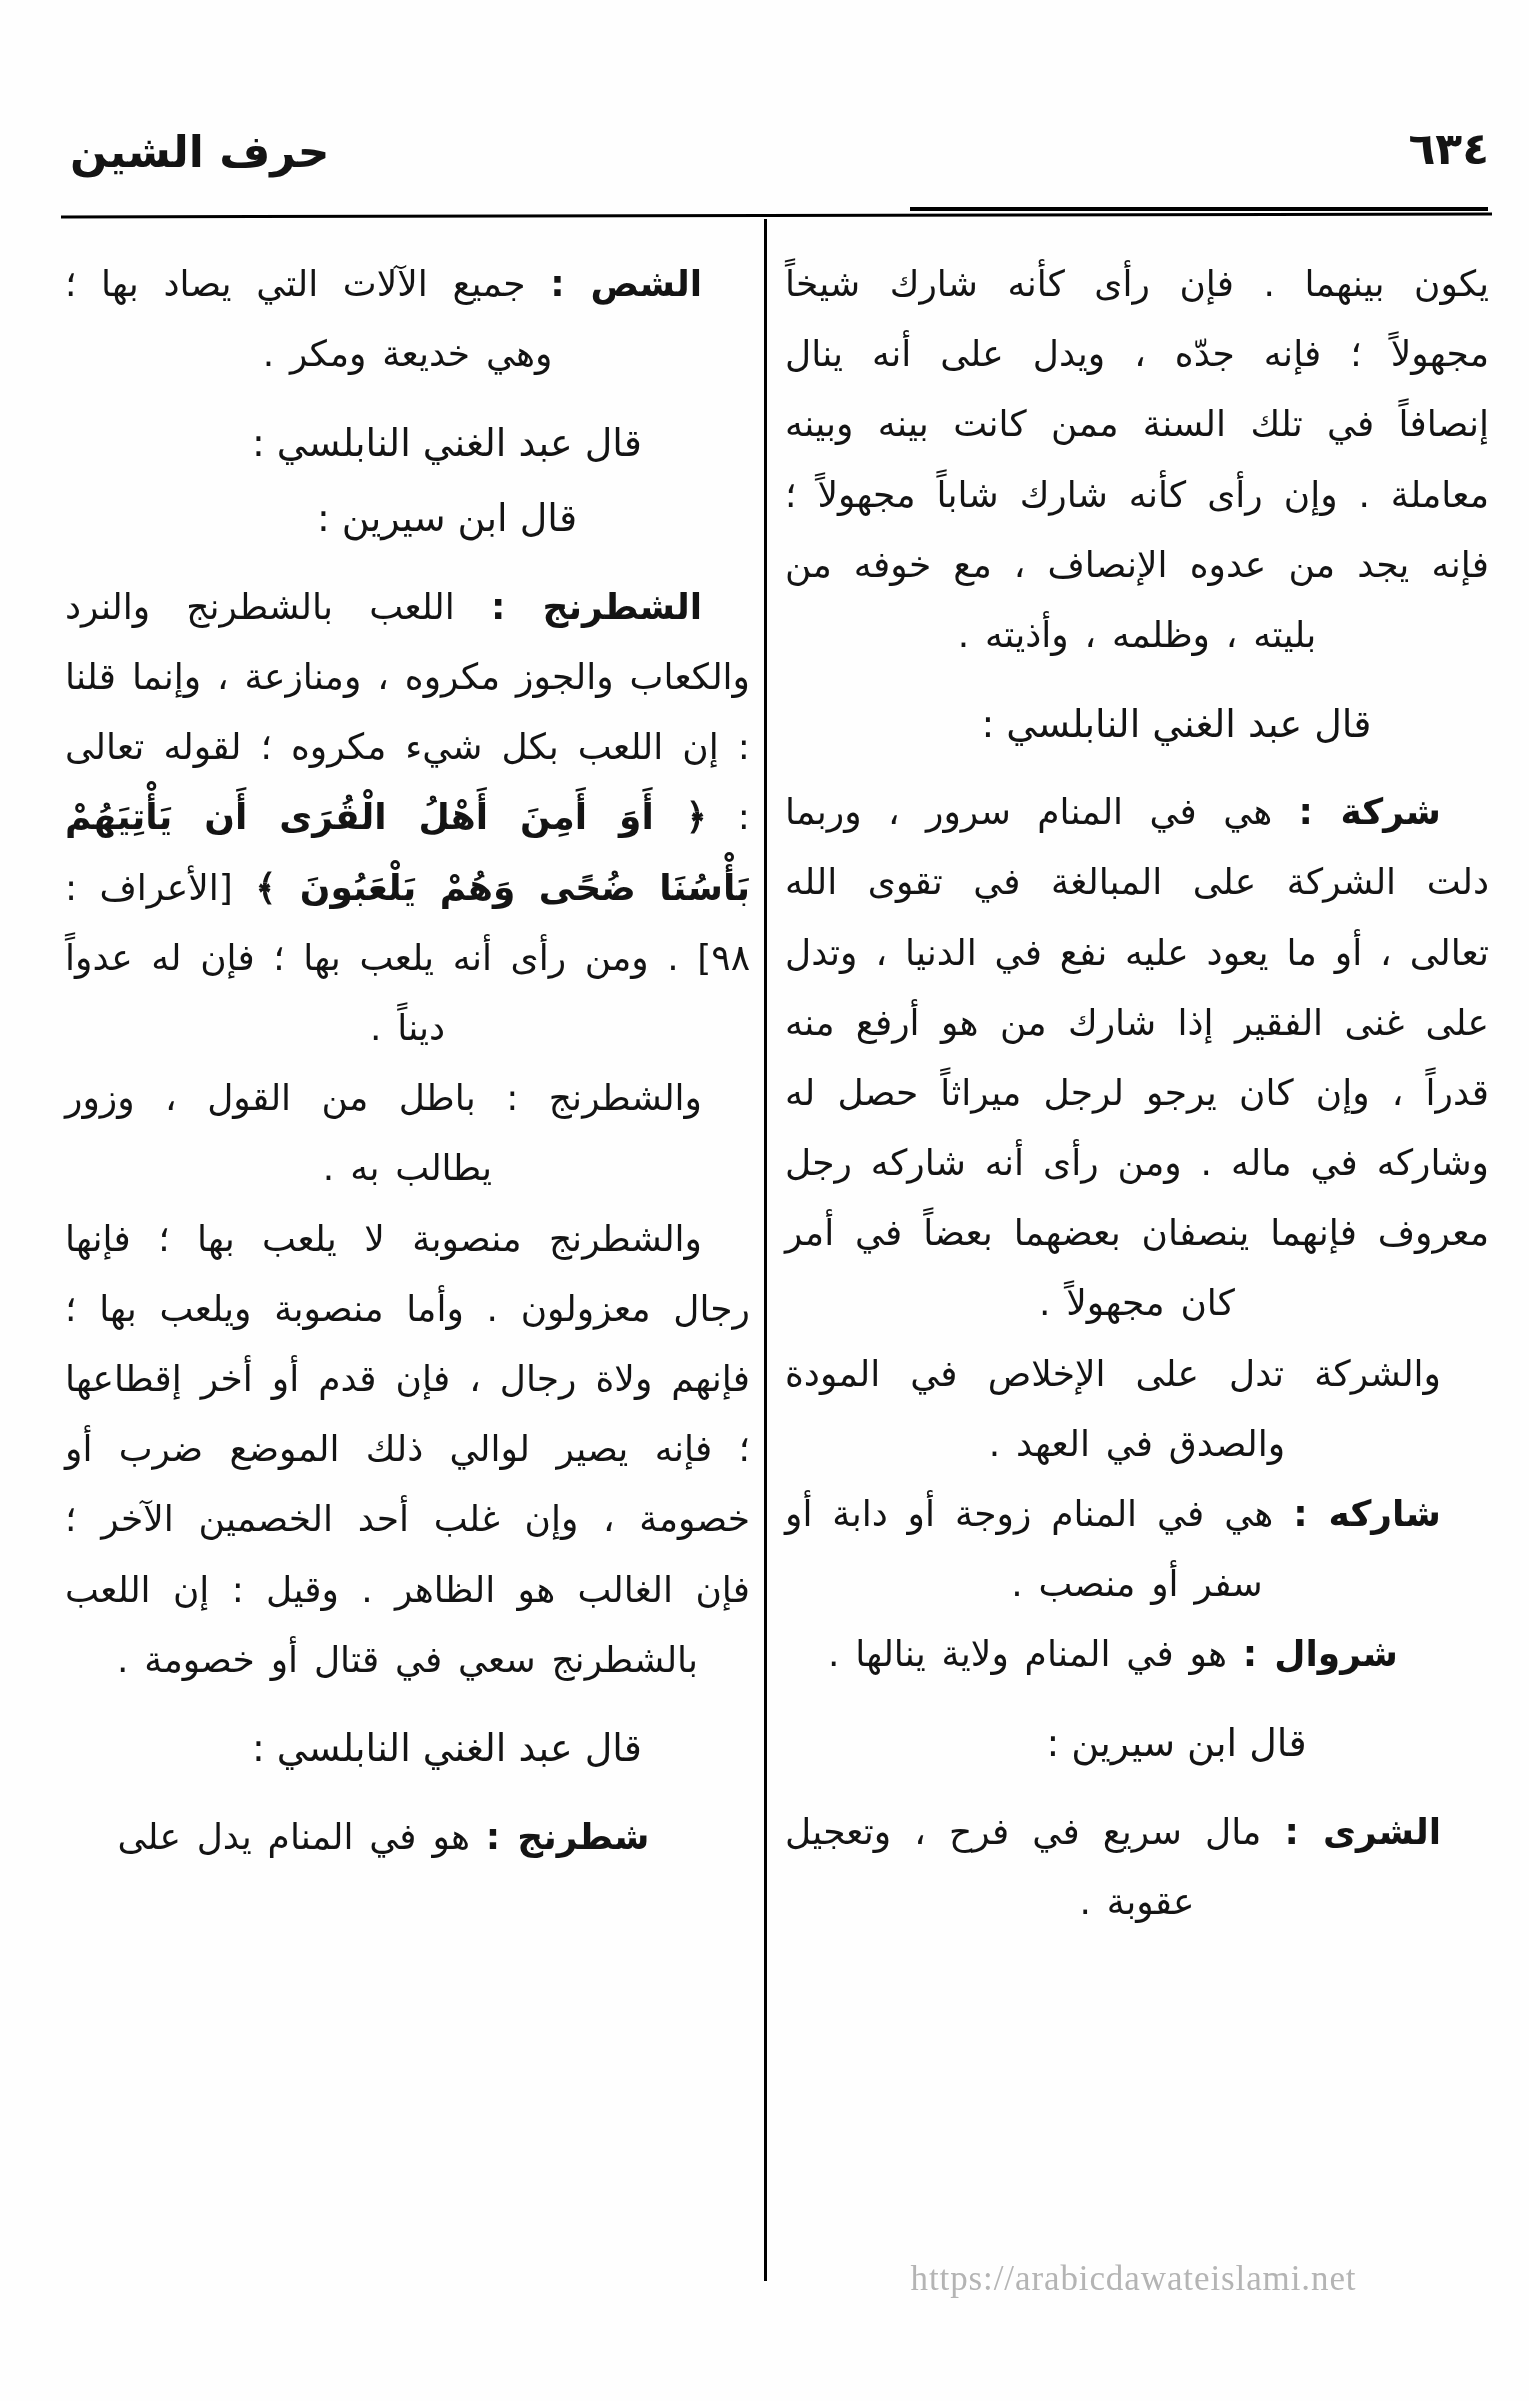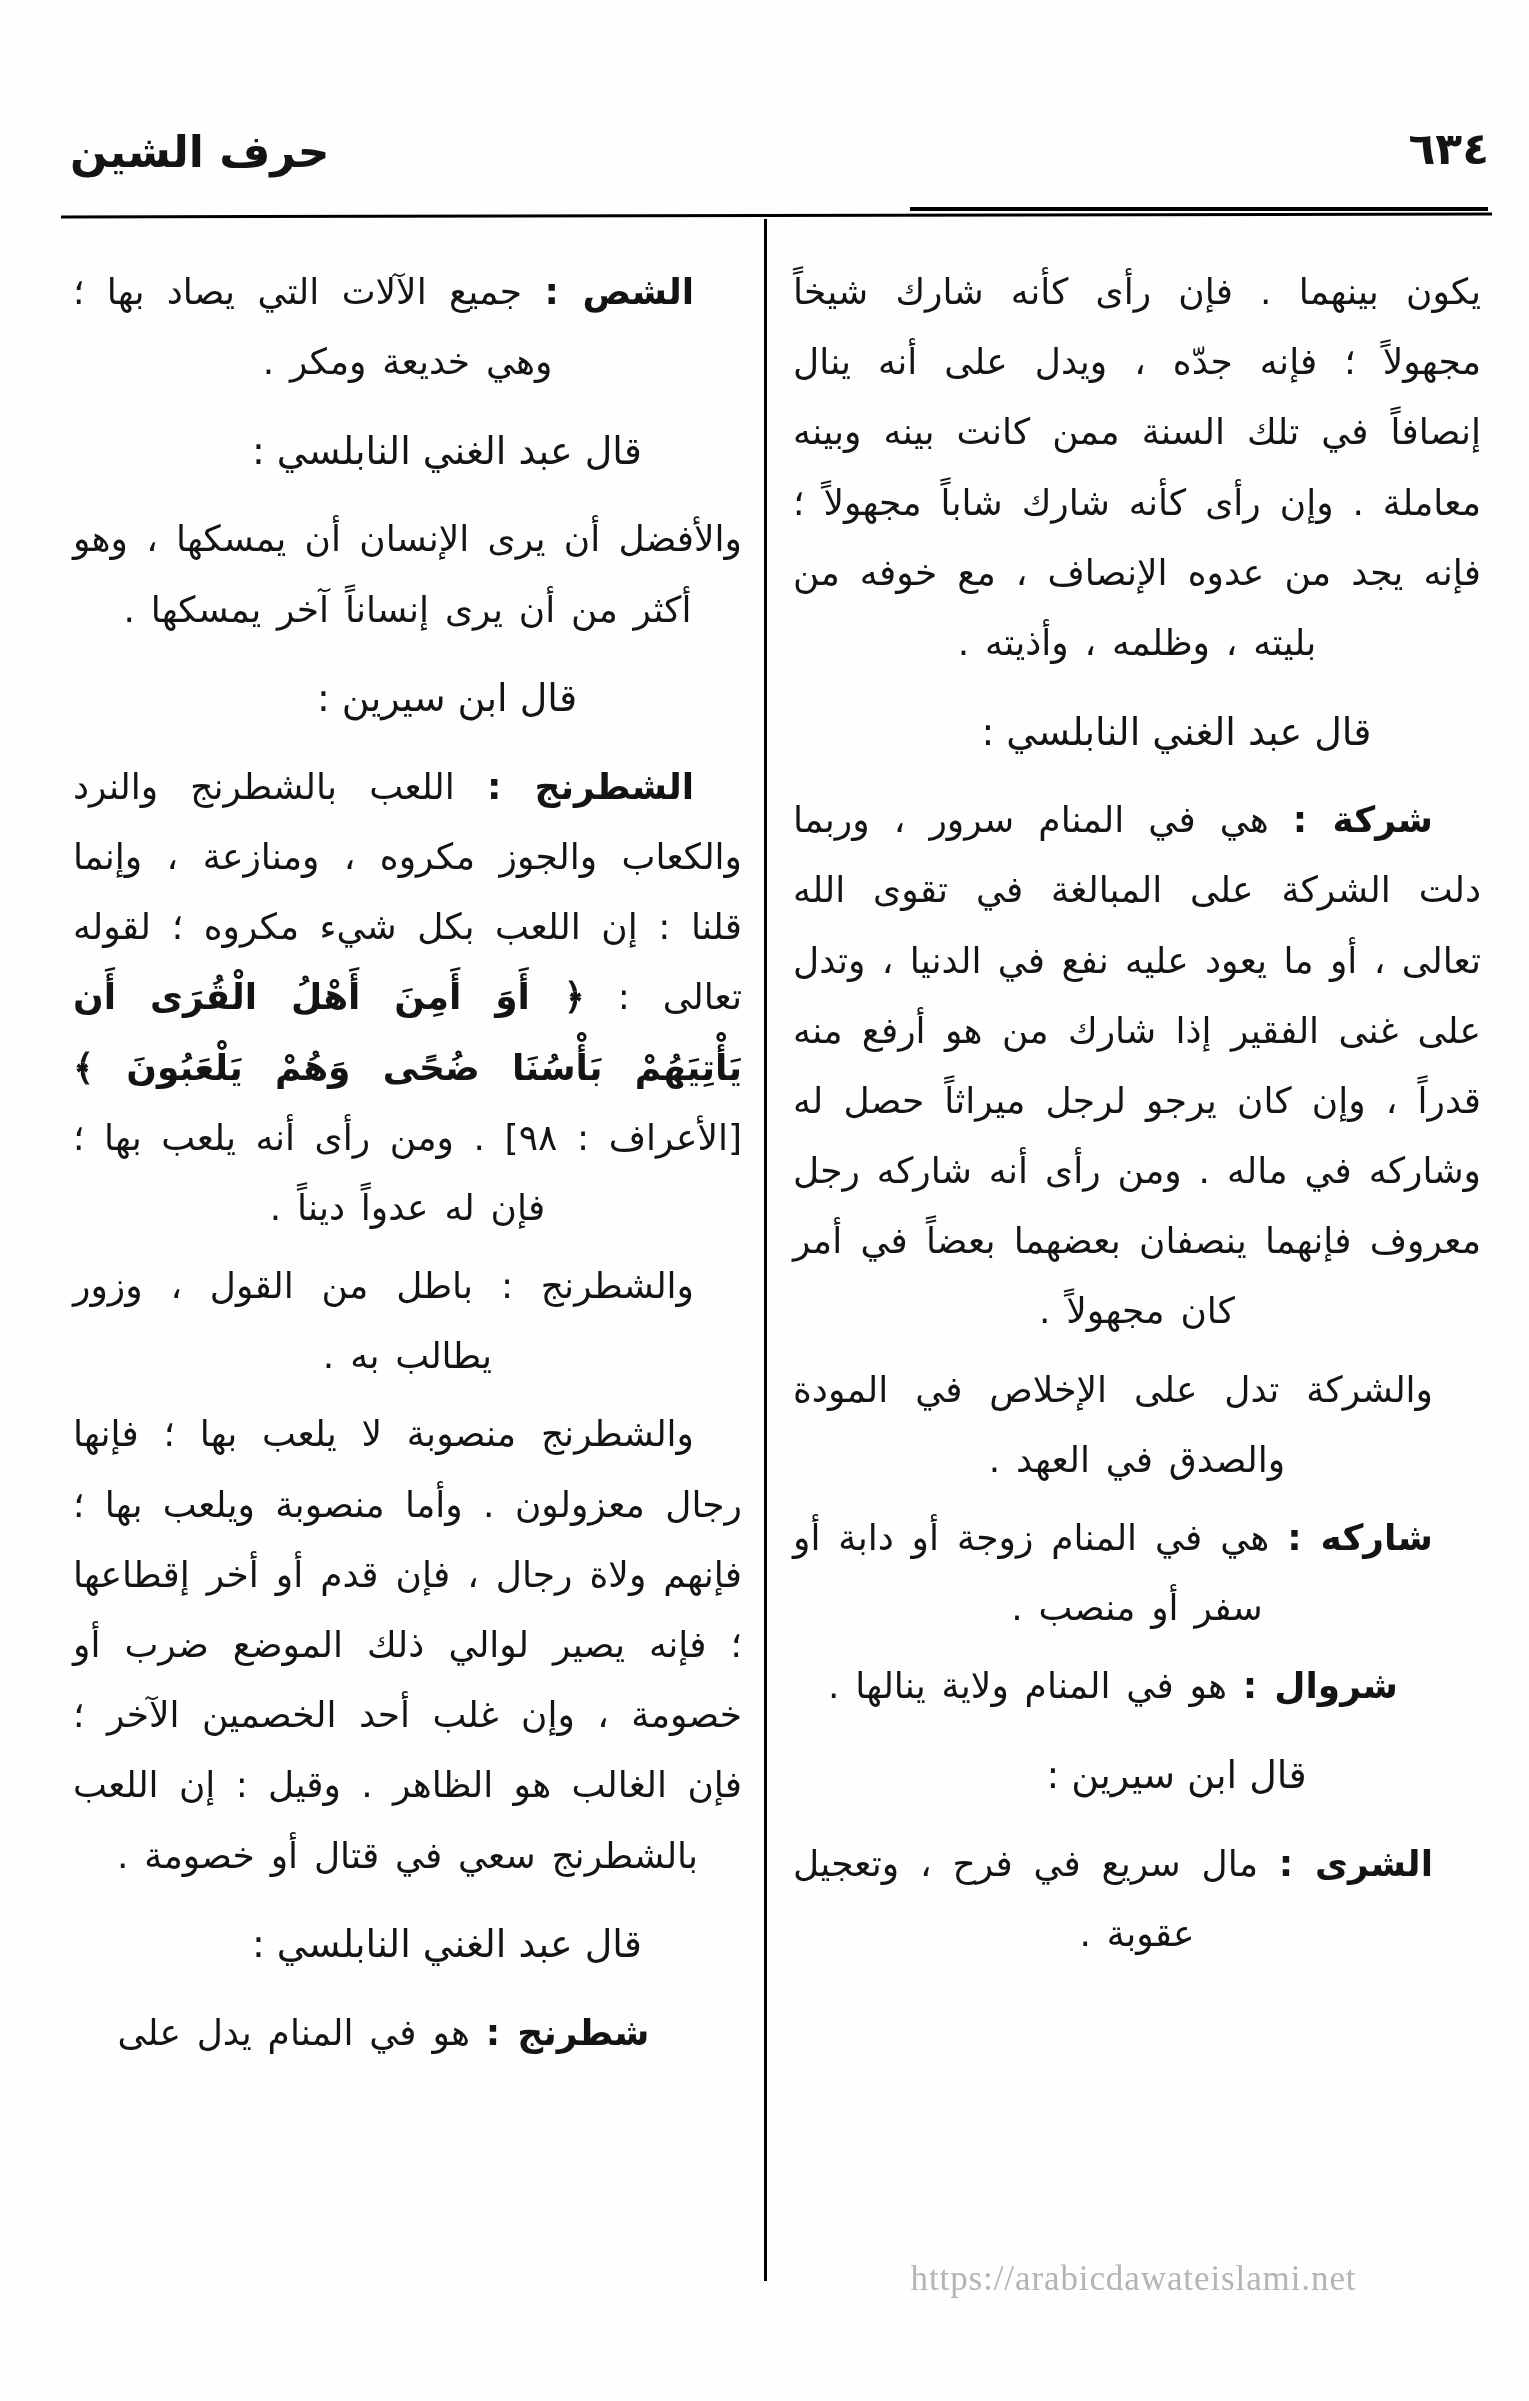--- a/index.html
+++ b/index.html
@@ -42,21 +42,21 @@
     width: 2.6px; height: 2062px;
     background: #000;
   }
   .col {
     position: absolute;
     top: 249px;
   }
   .col-right { left: 785px; width: 704px; }
   .col-left  { left: 65px;  width: 685px; }
   .para {
-    margin: 8px;
+    margin: 0;
     font-size: 36px;
     line-height: 1.95;
     text-align: justify;
     text-align-last: center;
     word-spacing: 4.4px;
   }
   .para.indent { text-indent: 48px; }
   .term { font-weight: bold; }
   .quran { font-weight: bold; }
   .heading {
@@ -93,21 +93,20 @@
       <div class="para indent"><span class="term">شركة :</span><span class="normal"> هي في المنام سرور ، وربما دلت الشركة على المبالغة في تقوى الله تعالى ، أو ما يعود عليه نفع في الدنيا ، وتدل على غنى الفقير إذا شارك من هو أرفع منه قدراً ، وإن كان يرجو لرجل ميراثاً حصل له وشاركه في ماله . ومن رأى أنه شاركه رجل معروف فإنهما ينصفان بعضهما بعضاً في أمر كان مجهولاً .</span></div>
       <div class="para indent"><span class="normal">والشركة تدل على الإخلاص في المودة والصدق في العهد .</span></div>
       <div class="para indent"><span class="term">شاركه :</span><span class="normal"> هي في المنام زوجة أو دابة أو سفر أو منصب .</span></div>
       <div class="para indent"><span class="term">شروال :</span><span class="normal"> هو في المنام ولاية ينالها .</span></div>
       <div class="heading">قال ابن سيرين :</div>
       <div class="para indent"><span class="term">الشرى :</span><span class="normal"> مال سريع في فرح ، وتعجيل عقوبة .</span></div>
     </section>
   <section class="col col-left" id="col-left">
       <div class="para indent"><span class="term">الشص :</span><span class="normal"> جميع الآلات التي يصاد بها ؛ وهي خديعة ومكر .</span></div>
       <div class="heading">قال عبد الغني النابلسي :</div>
-      <div class="para"><span class="normal">والأفضل أن يرى الإنسان أن يمسكها ، وهو أكثر من أن يرى إنساناً آخر يمسكها .</span></div>
       <div class="heading">قال ابن سيرين :</div>
       <div class="para indent"><span class="term">الشطرنج :</span><span class="normal"> اللعب بالشطرنج والنرد والكعاب والجوز مكروه ، ومنازعة ، وإنما قلنا : إن اللعب بكل شيء مكروه ؛ لقوله تعالى : </span><span class="quran">﴿ أَوَ أَمِنَ أَهْلُ الْقُرَى أَن يَأْتِيَهُمْ بَأْسُنَا ضُحًى وَهُمْ يَلْعَبُونَ ﴾</span><span class="normal"> [الأعراف : ٩٨] . ومن رأى أنه يلعب بها ؛ فإن له عدواً ديناً .</span></div>
       <div class="para indent"><span class="normal">والشطرنج : باطل من القول ، وزور يطالب به .</span></div>
       <div class="para indent"><span class="normal">والشطرنج منصوبة لا يلعب بها ؛ فإنها رجال معزولون . وأما منصوبة ويلعب بها ؛ فإنهم ولاة رجال ، فإن قدم أو أخر إقطاعها ؛ فإنه يصير لوالي ذلك الموضع ضرب أو خصومة ، وإن غلب أحد الخصمين الآخر ؛ فإن الغالب هو الظاهر . وقيل : إن اللعب بالشطرنج سعي في قتال أو خصومة .</span></div>
       <div class="heading">قال عبد الغني النابلسي :</div>
       <div class="para indent"><span class="term">شطرنج :</span><span class="normal"> هو في المنام يدل على</span></div>
     </section>
   <div class="watermark">https://arabicdawateislami.net</div>
 </div>
 

